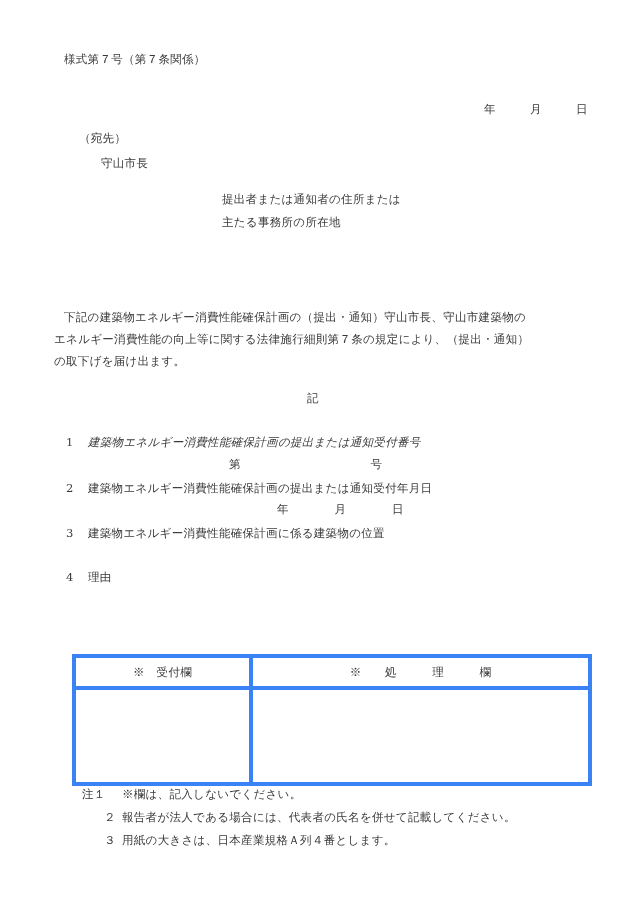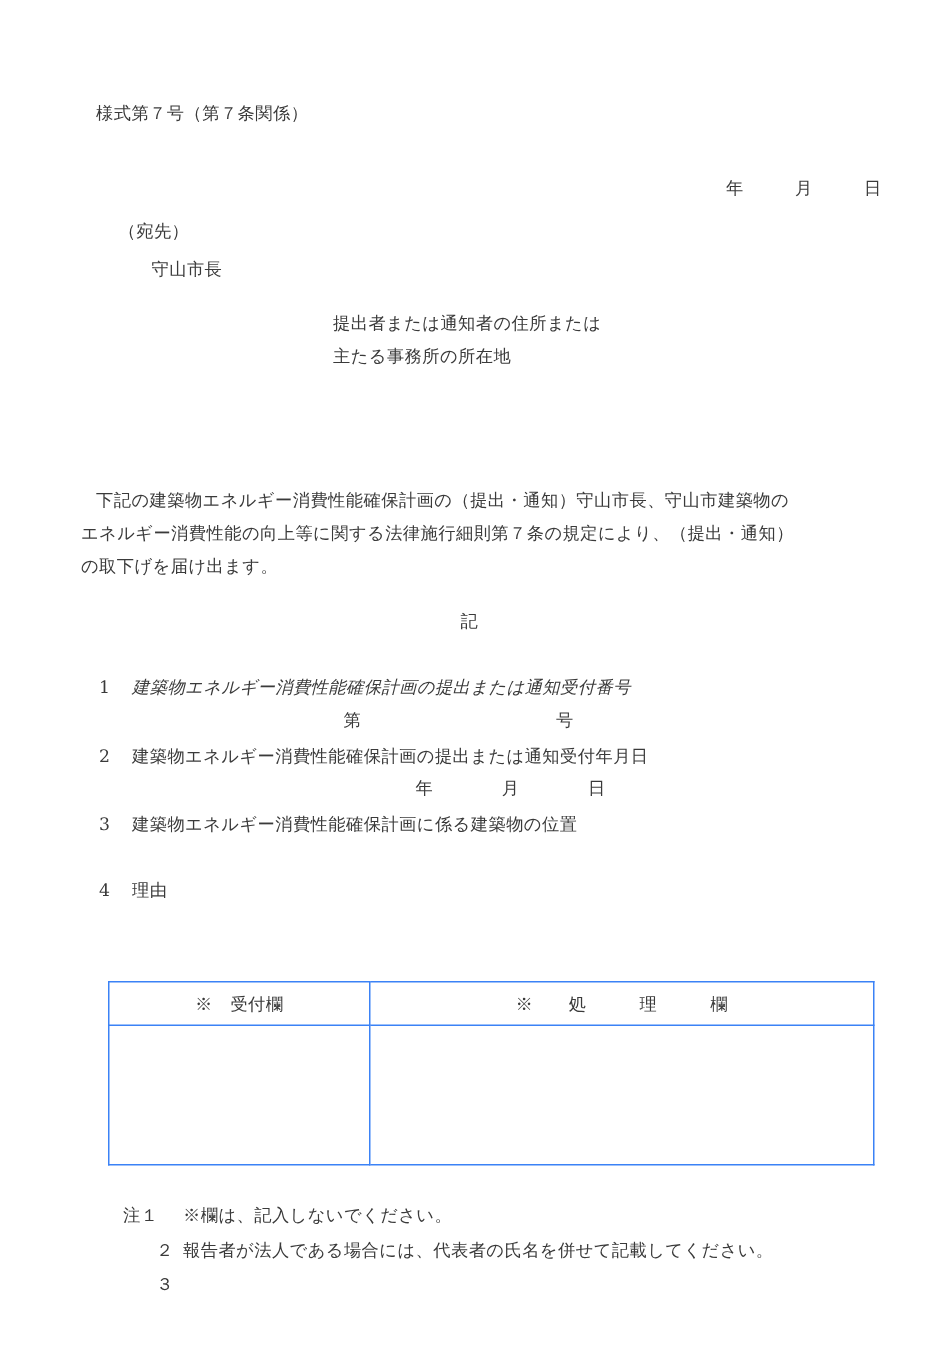--- a/index.html
+++ b/index.html
@@ -19,21 +19,20 @@
     background: #ffffff;
     overflow: hidden;
   }
   .t {
     position: absolute;
     white-space: pre;
     font-size: 11.5px;
     line-height: 1.0;
     color: #3a3a3a;
     letter-spacing: 0.3px;
-    margin-top: 16px;
   }
 
   
   .form-no      { left: 64px;  top: 54px; }
   .doc-title    { left: 146px; top: 78px; }
   .date-top     { left: 484px; top: 104px; letter-spacing: 0; }
 
   
   .addr-label   { left: 79px;  top: 133px; }
   .addr-name    { left: 101px; top: 158px; }
@@ -68,21 +67,21 @@
   #form-table {
     position: absolute;
     left: 72px;
     top: 654px;
     width: 508px;
     height: 122px;
     border-collapse: collapse;
     table-layout: fixed;
   }
   #form-table td {
-    border: 1px solid #3b82f6;
+    border: 4px solid #3b82f6;
     padding: 0;
     vertical-align: middle;
     font-family: "DejaVu Serif", "Liberation Serif", serif;
     font-size: 11.5px;
     color: #3a3a3a;
     text-align: center;
   }
   #form-table .col-a { width: 173px; }
   #form-table .col-b { width: 335px; }
   #form-table .hrow td { height: 28px; }
@@ -143,14 +142,15 @@
         <td class="col-b"></td>
       </tr>
     </tbody>
   </table>
 
   <div class="t note-lead">注１</div>
   <div class="t note-t1">※欄は、記入しないでください。</div>
   <div class="t note-n2">２</div>
   <div class="t note-t2">報告者が法人である場合には、代表者の氏名を併せて記載してください。</div>
   <div class="t note-n3">３</div>
+  <div class="t note-t3">用紙の大きさは、日本産業規格Ａ列４番とします。</div>
 
 </div>
 
 </body></html>

